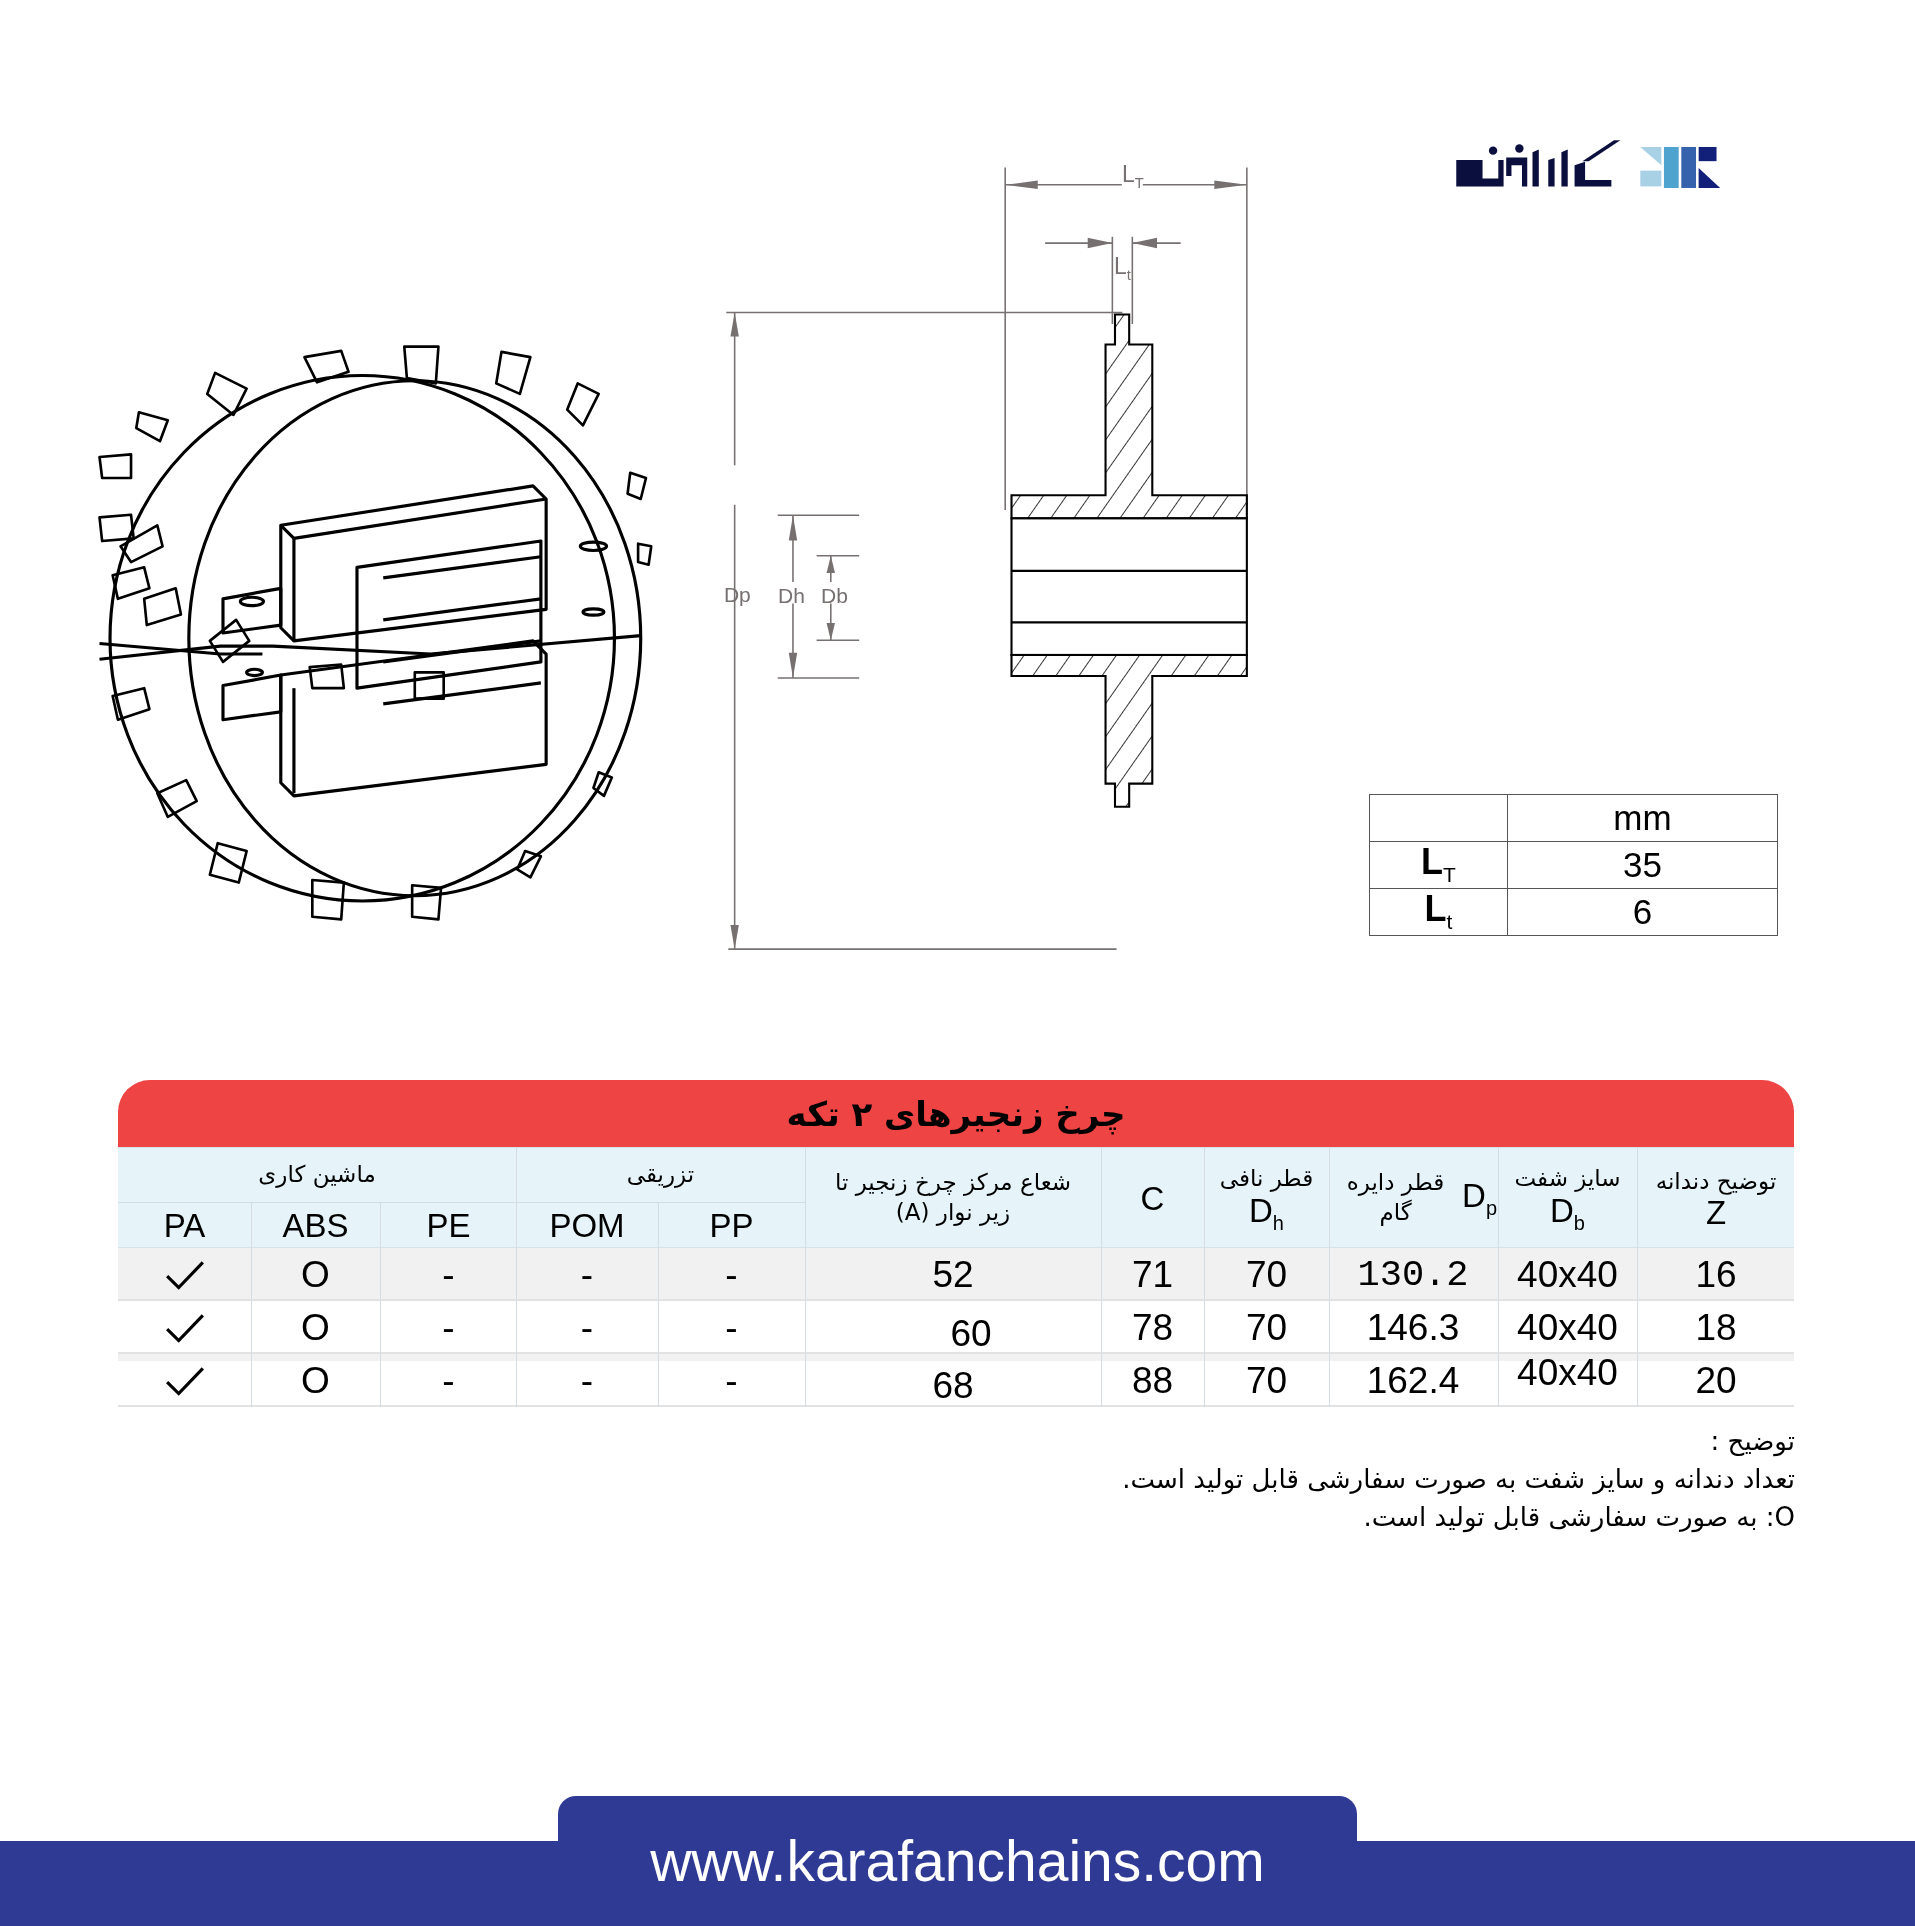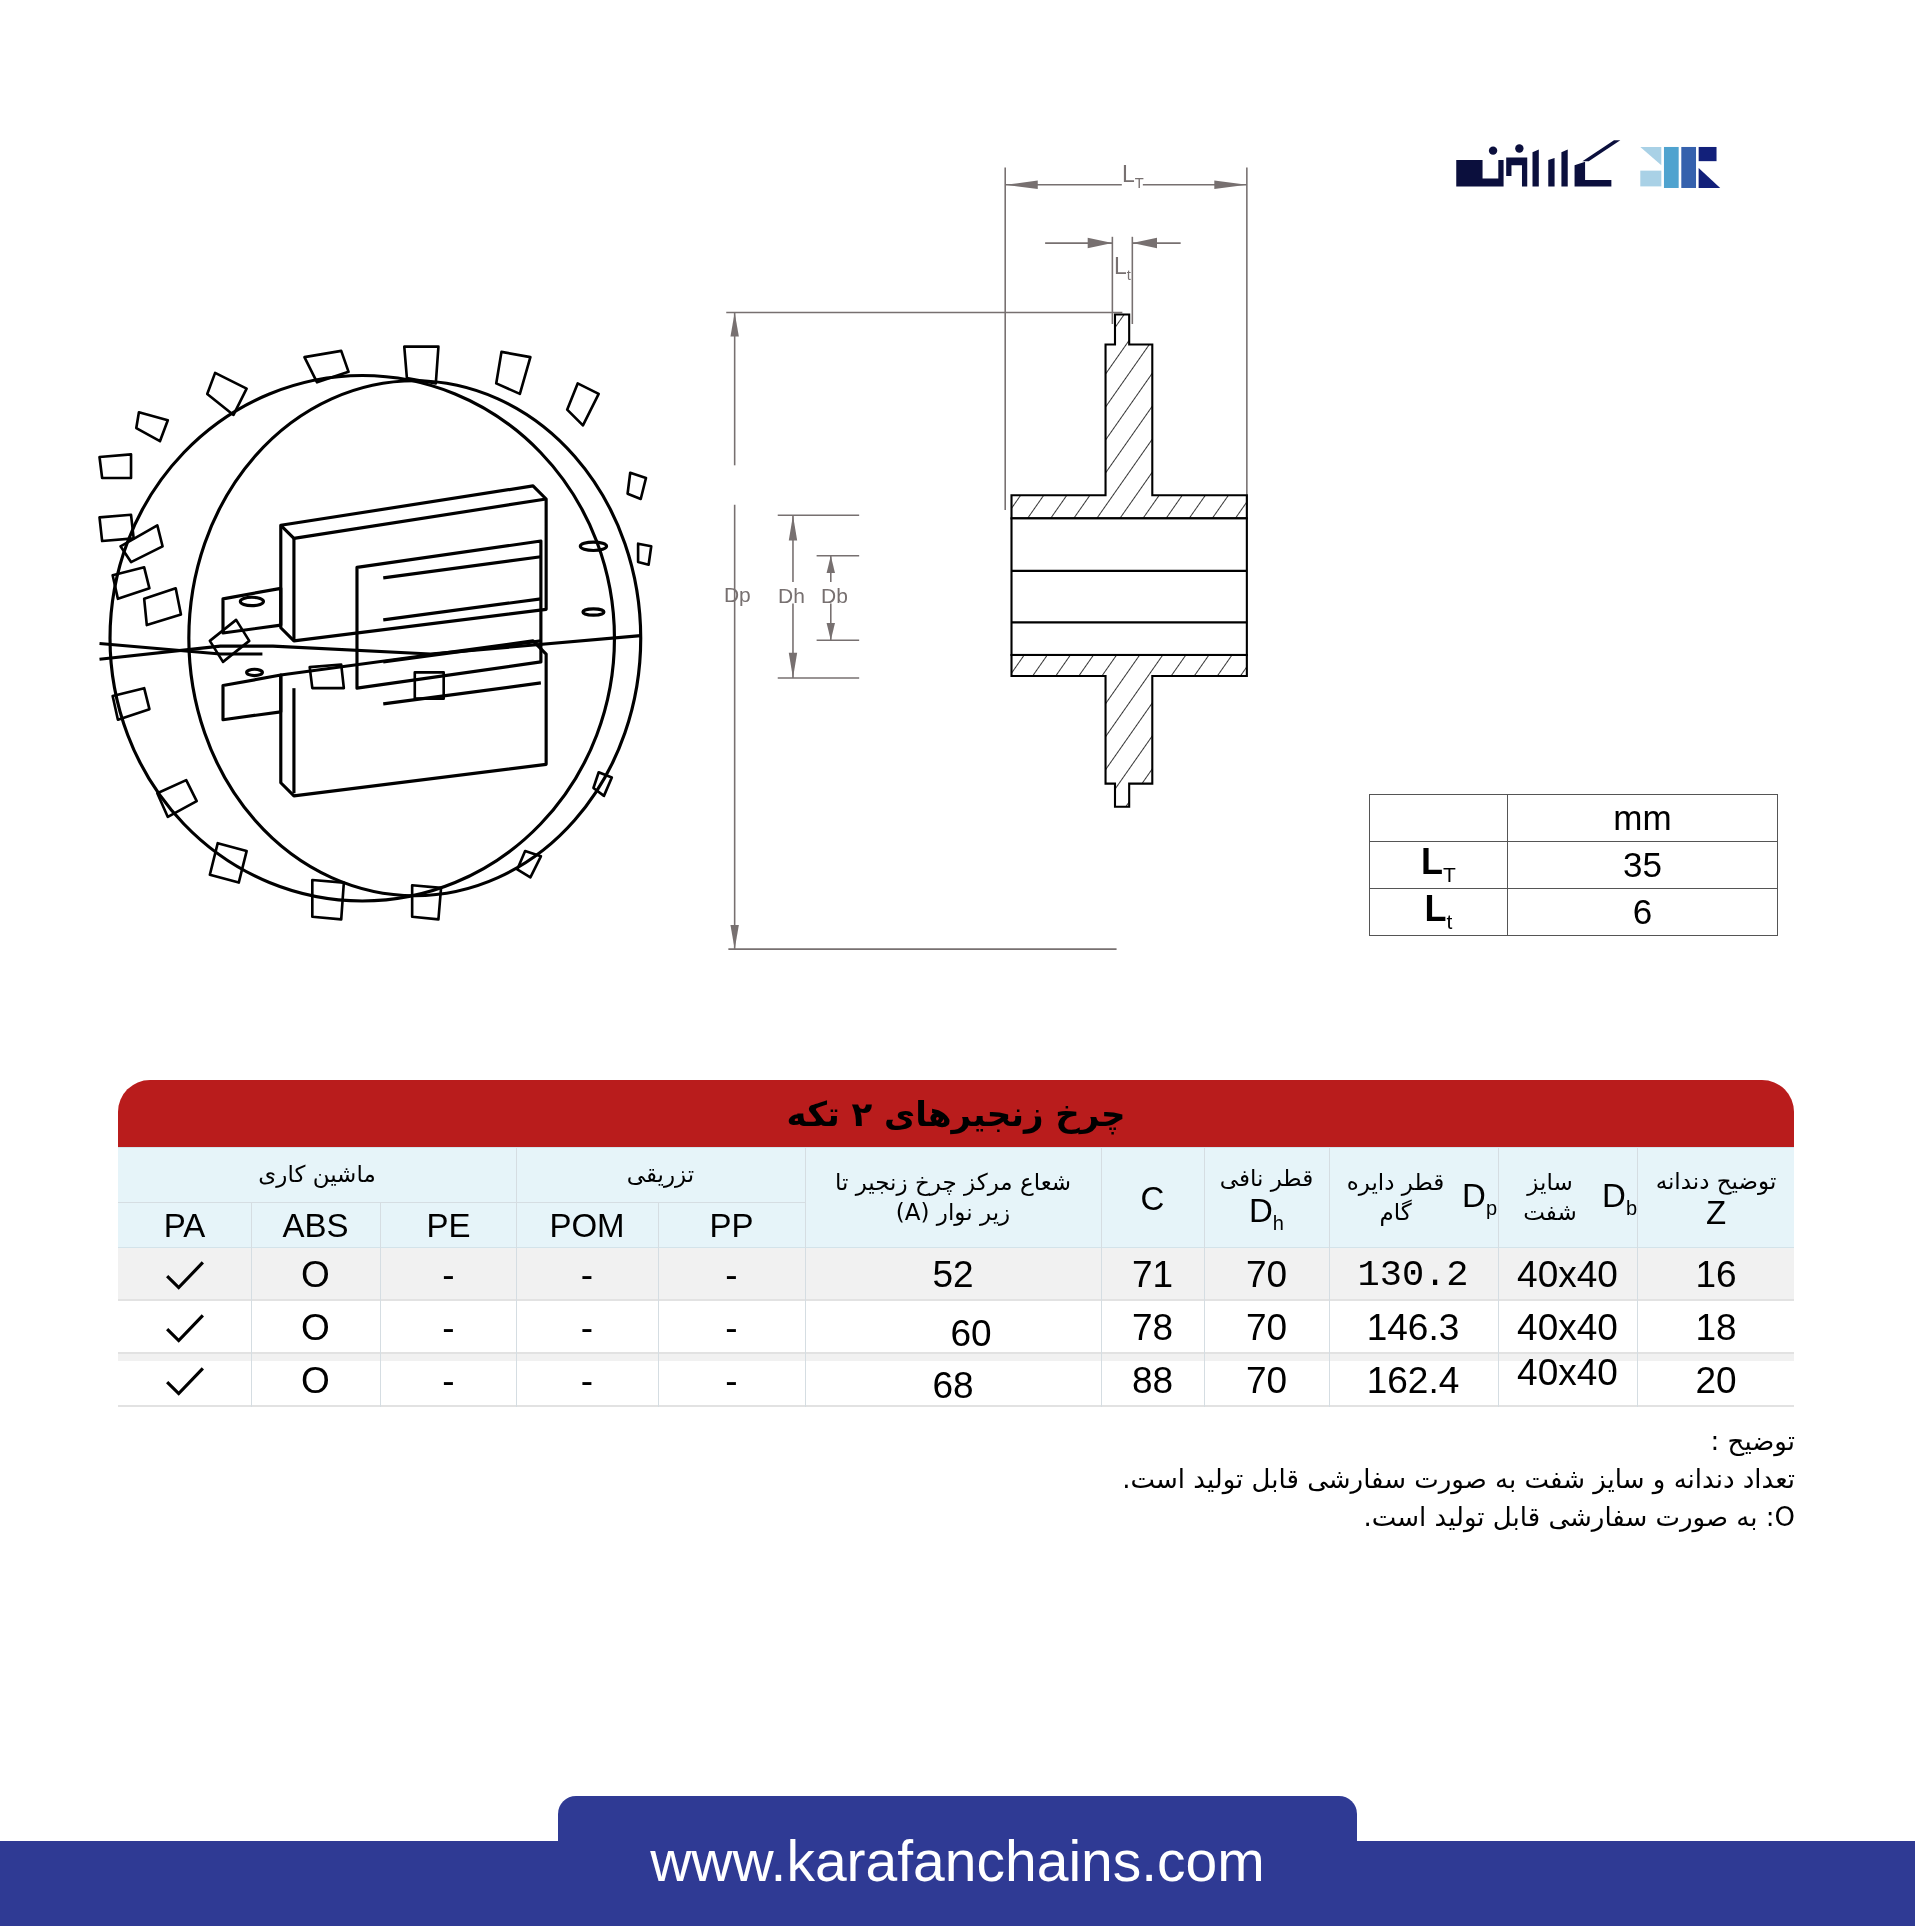--- a/index.html
+++ b/index.html
@@ -20,21 +20,21 @@
 
   
   #mmtable { left: 1369px; top: 794px; width: 409px; height: 142px; border: 1.6px solid #222; border-collapse: collapse; }
   #mmtable td { border: 1.1px solid #555; font-family: "Liberation Sans", sans-serif; text-align: center; font-size: 35px; }
   #mmtable td.sym { width: 138px; font-weight: bold; font-size: 36px; }
   #mmtable tr { height: 47px; }
   #mmtable sub { font-size: 21px; font-weight: normal; }
 
   
   #spec { left: 118px; top: 1080px; width: 1676px; }
-  .title-row { height: 68px; background: #b91c1c; border-radius: 32px 32px 0 0; display: flex; align-items: center; justify-content: center; font-weight: bold; font-size: 34px; border-bottom: 1.1px solid #d3e3ea; direction: rtl; }
+  .title-row { height: 68px; background: #ef4444; border-radius: 32px 32px 0 0; display: flex; align-items: center; justify-content: center; font-weight: bold; font-size: 34px; border-bottom: 1.1px solid #d3e3ea; direction: rtl; }
   .hdr { position: relative; height: 100px; background: #e6f4f9; border-bottom: 1.1px solid #d3e3ea; }
   .cell { position: absolute; display: flex; align-items: center; justify-content: center; text-align: center; }
   .vline { position: absolute; width: 1.1px; background: #d5dde2; }
   .hline { position: absolute; height: 1.1px; background: #d5dde2; }
   .fa { direction: rtl; font-size: 23px; line-height: 1.3; font-family: "DejaVu Sans", sans-serif; }
   .sym { font-family: "Liberation Sans", sans-serif; font-size: 33px; line-height: 1; }
   .sym sub { font-size: 20px; }
   .mat { font-family: "Liberation Sans", sans-serif; font-size: 33px; }
   .row { position: relative; height: 53px; border-bottom: 2.1px solid #e2e2e2; }
   .row.shade { background: #f1f1f1; }
@@ -245,21 +245,21 @@
     <div class="cell" style="left:1086px; top:0; width:125px; height:100px; flex-direction:column;">
       <div class="fa">قطر نافی</div>
       <div class="sym"><span>D</span><sub>h</sub></div>
     </div>
 
     <div class="cell" style="left:1211px; top:0; width:168px; height:100px; flex-direction:row;">
       <div class="fa">قطر دایره گام</div>
       <div class="sym"><span>D</span><sub>p</sub></div>
     </div>
 
-    <div class="cell" style="left:1380px; top:0; width:139px; height:100px; ">
+    <div class="cell" style="left:1380px; top:0; width:139px; height:100px; flex-direction:column;">
       <div class="fa">سایز شفت</div>
       <div class="sym"><span>D</span><sub>b</sub></div>
     </div>
 
     <div class="cell" style="left:1519px; top:0; width:158px; height:100px; flex-direction:column;">
       <div class="fa">توضیح دندانه</div>
       <div class="sym">Z</div>
     </div>
   </div>
 

